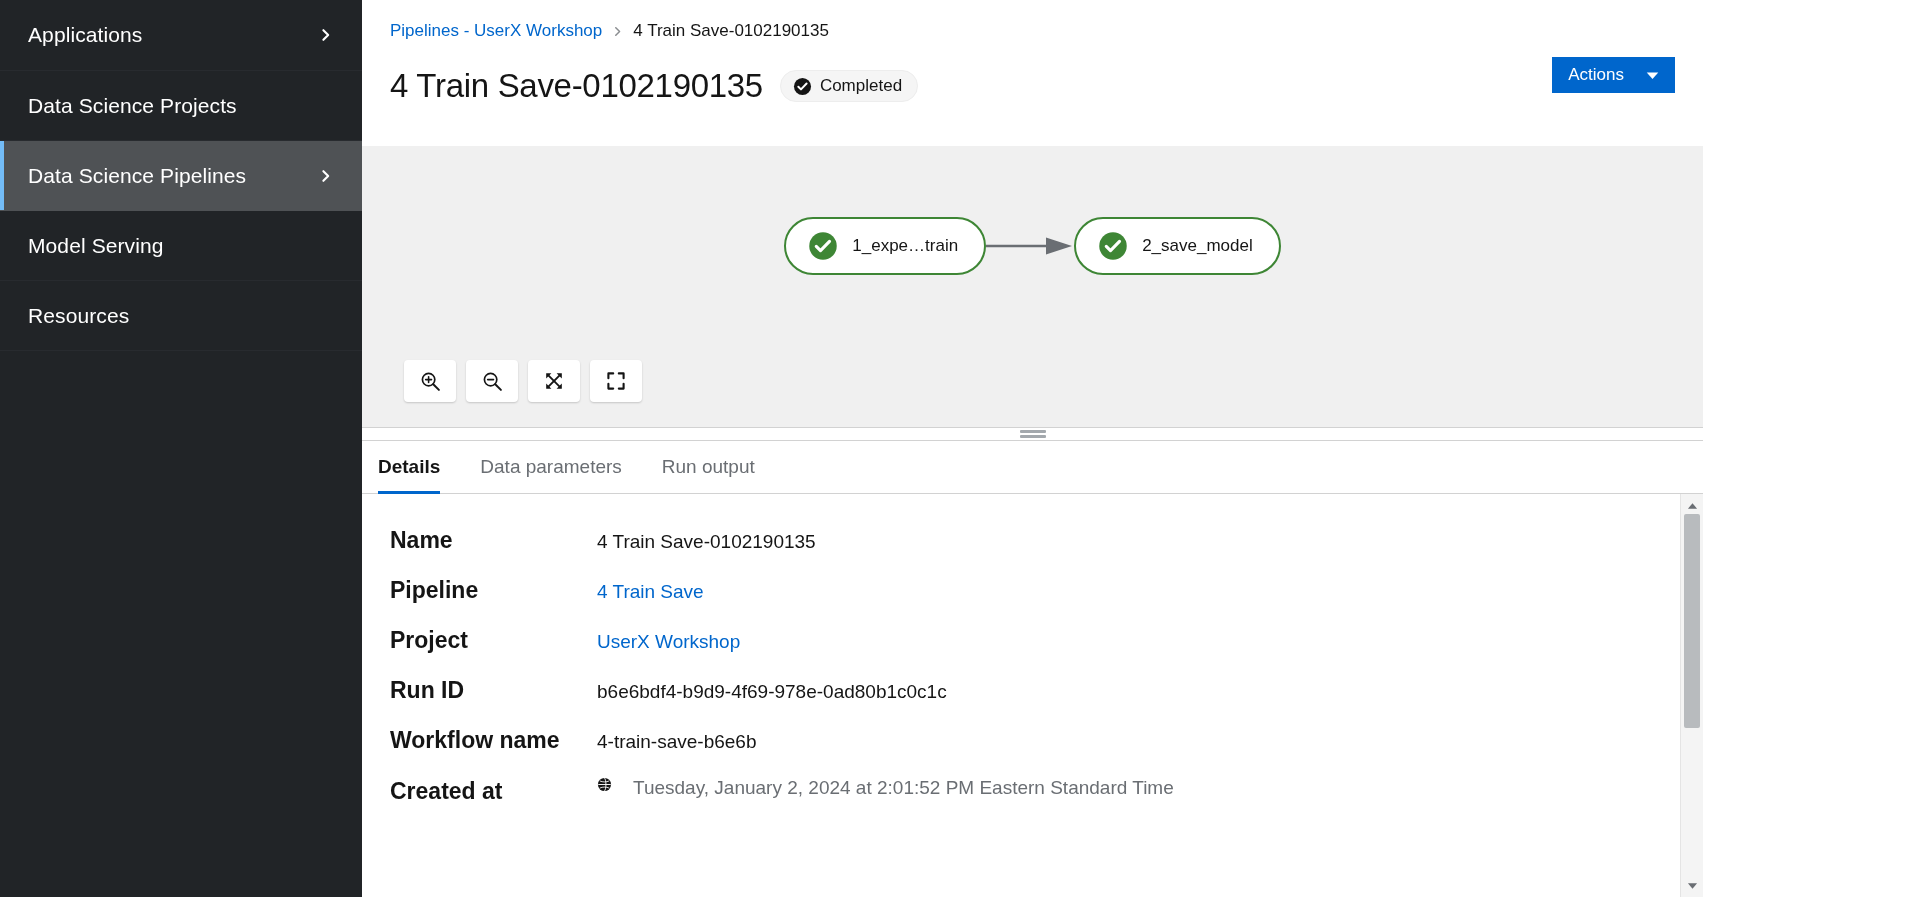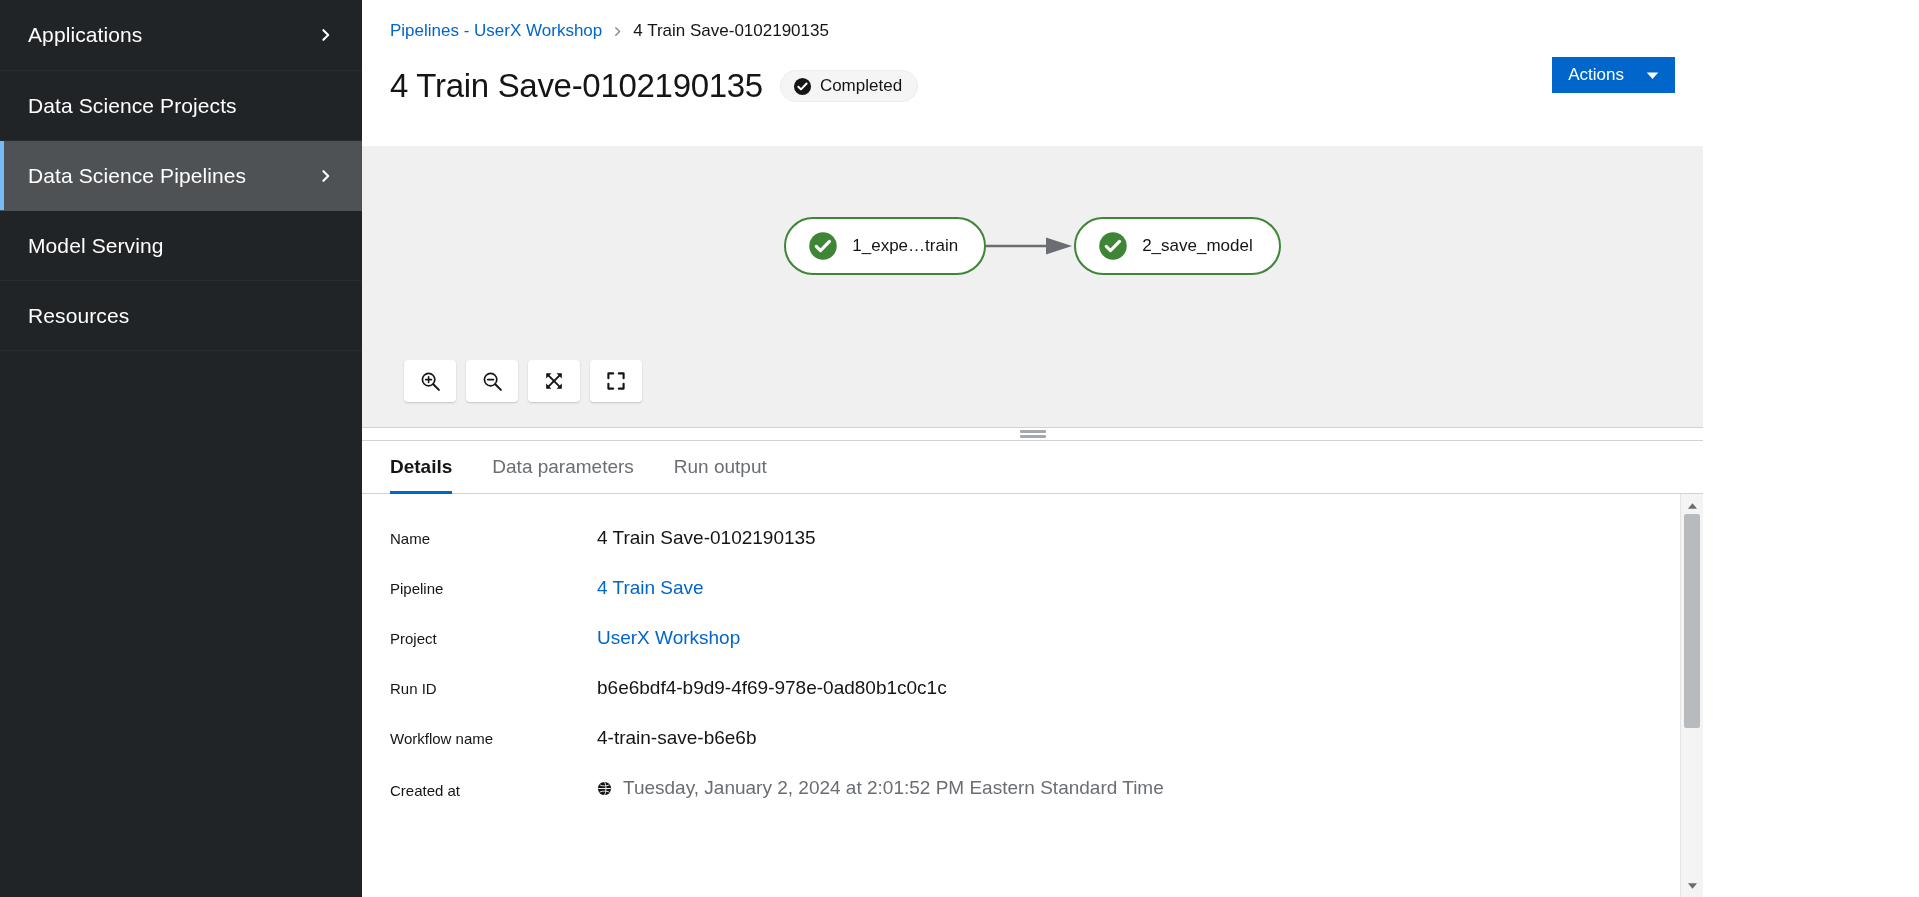--- a/index.html
+++ b/index.html
@@ -218,21 +218,21 @@
     height: 3px;
     background: #a3a8ad;
     border-radius: 1px;
   }
 
   
   .tabs {
     flex: 0 0 53px;
     display: flex;
     align-items: stretch;
-    padding-left: 28px;
+    padding-left: 16px;
     border-bottom: 1px solid #d2d2d2;
     background: #ffffff;
   }
   .tab {
     position: relative;
     display: flex;
     align-items: center;
     padding: 0 20px;
     font-size: 19px;
     color: #6a6e73;
@@ -261,34 +261,33 @@
     padding: 33px 0 0 28px;
     overflow: hidden;
   }
   .detail-row {
     display: flex;
     align-items: baseline;
     height: 50px;
   }
   .detail-label {
     flex: 0 0 207px;
-    font-size: 15px;
-    font-weight: 400;
+    font-size: 23px;
+    font-weight: 700;
     color: #151515;
   }
   .detail-value {
     font-size: 19px;
     color: #151515;
   }
   .detail-value.link { color: #0066cc; cursor: pointer; }
   .detail-value.muted {
     color: #6a6e73;
     display: inline-flex;
-    align-items: center;
-    gap: 11px;
+    gap: 21px;
   }
   .detail-value.muted svg { display: block; }
 
   
   .scrollbar {
     flex: 0 0 22px;
     background: #f4f4f4;
     border-left: 1px solid #e4e4e4;
     display: flex;
     flex-direction: column;

